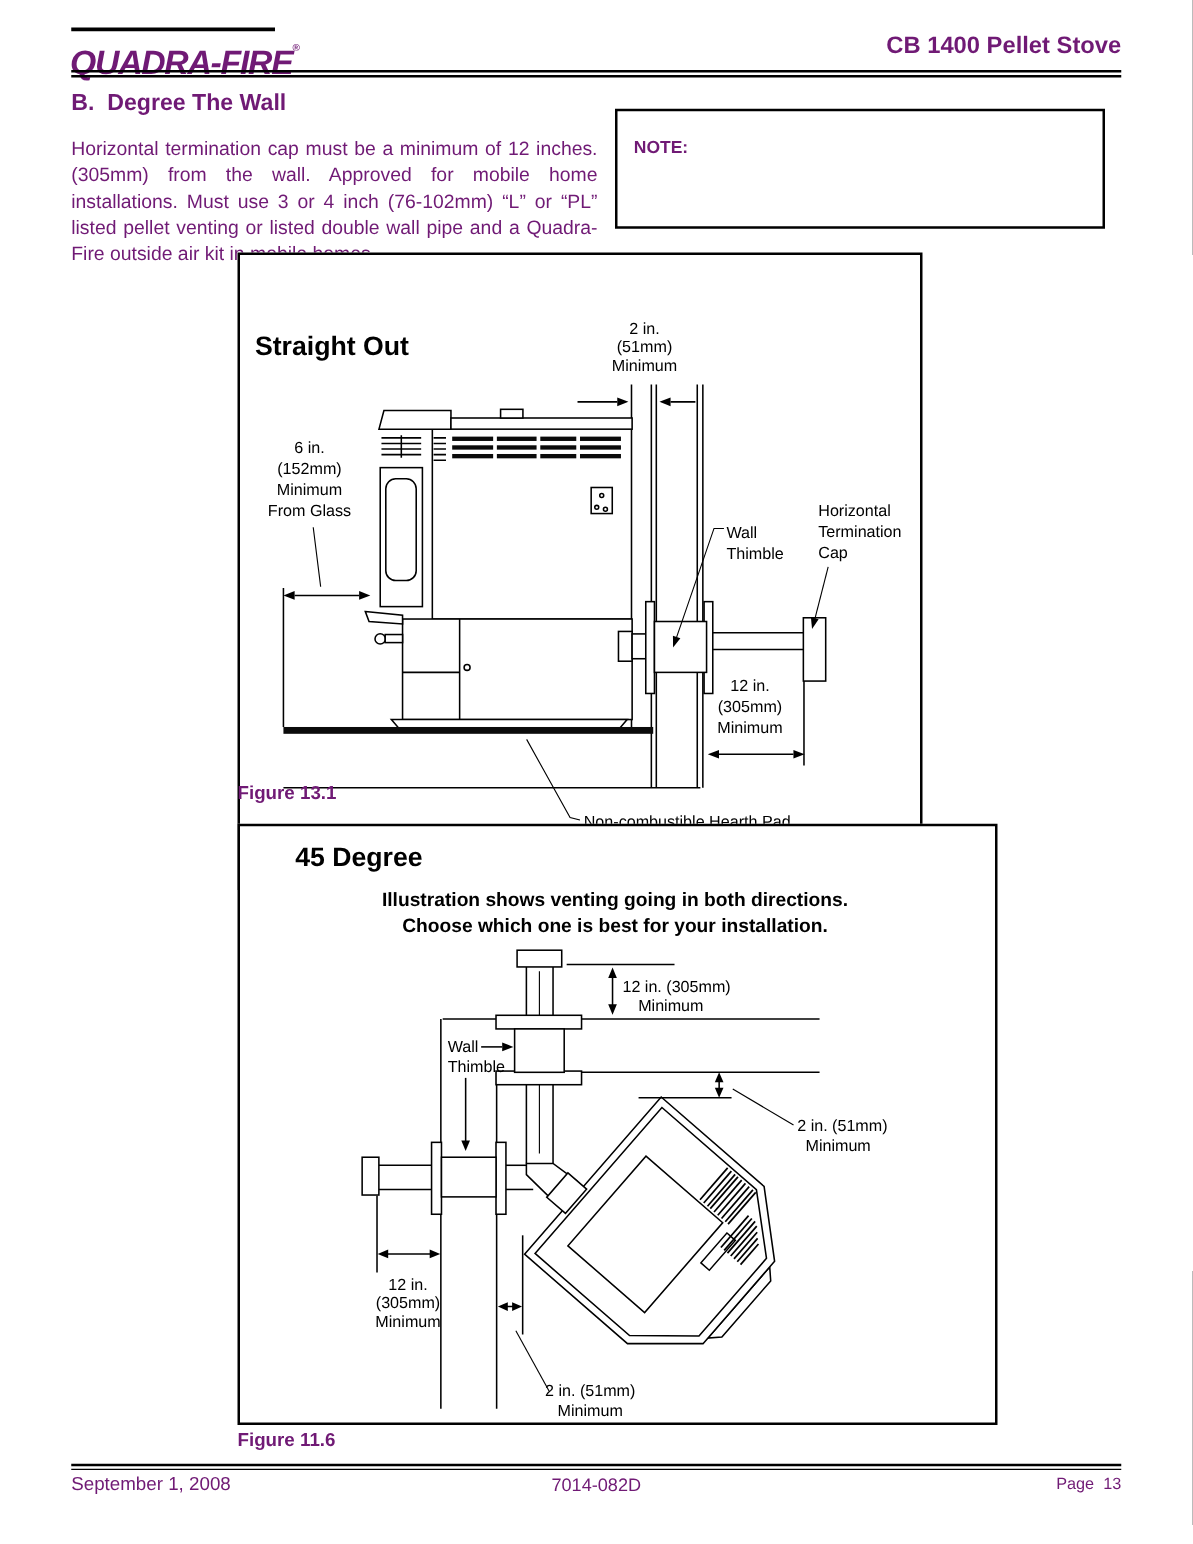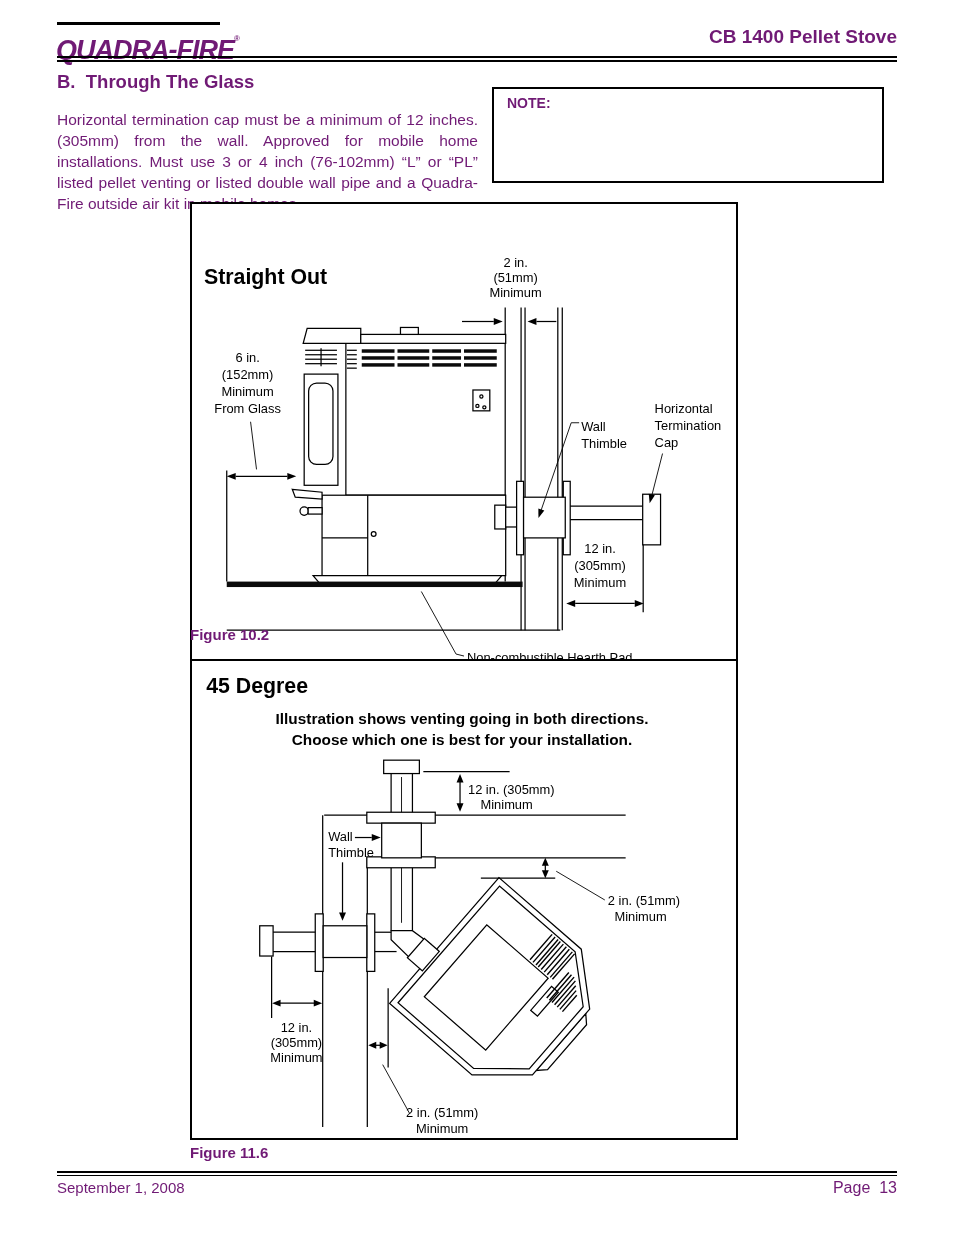--- a/index.html
+++ b/index.html
@@ -12,56 +12,56 @@
         letter-spacing:-1px;line-height:30px;white-space:nowrap;}
   #logo sup{font-size:8px;font-style:normal;vertical-align:18px;letter-spacing:0;}
   #product-title{left:57px;top:26px;width:840px;text-align:right;font-size:19px;font-weight:bold;}
   .dbl-rule{left:57px;width:840px;height:2px;border-top:2.4px solid #000;border-bottom:2px solid #000;}
   #header-rule{top:56px;}
   
   #section-heading{left:57px;top:71px;font-size:18.5px;font-weight:bold;white-space:pre;}
   #section-body{left:57px;top:110px;width:421px;font-size:15.5px;line-height:20.9px;text-align:justify;}
   
   #note-box{left:492px;top:87px;width:392px;height:96px;border:2px solid #000;
-            box-sizing:border-box;padding:6px 13px 0 13px;}
+            box-sizing:border-box;padding:20px 13px 0 13px;}
   #note-heading{font-size:14px;font-weight:bold;margin:0 0 1px 0;}
   #note-body{font-size:14px;line-height:17.4px;text-align:justify;margin:0;}
   
   .fig-box{border:2px solid #000;box-sizing:border-box;background:#fff;}
   #figure1-box{left:190px;top:202px;width:548px;height:510px;}
-  #figure2-box{left:190px;top:659px;width:548px;height:481px;}
+  #figure2-box{left:190px;top:659px;width:608px;height:481px;}
   .fig-caption{font-size:15px;font-weight:bold;}
   #figure1-caption{left:190px;top:626px;}
   #figure2-caption{left:190px;top:1144px;}
   svg{display:block;width:100%;height:100%;}
   svg .ln{stroke:#000;stroke-width:1.25;fill:none;}
   svg .thin{stroke:#000;stroke-width:0.9;fill:none;}
   svg .wt{stroke:#000;stroke-width:1.25;fill:#fff;}
   svg .blk{fill:#0b0b0b;stroke:none;}
   svg .ah{fill:#000;stroke:none;}
   svg text{font-family:"Liberation Sans", sans-serif;font-size:13px;fill:#000;}
   svg .tb{font-size:21.5px;font-weight:bold;}
   svg .ti{font-size:15.5px;font-weight:bold;}
   
   #footer-rule{top:1171px;border-bottom-width:1.7px;}
   #footer-date{left:57px;top:1179px;font-size:15px;text-align:center;}
   #footer-doc{left:57px;top:1181px;width:840px;text-align:center;font-size:14.5px;}
-  #footer-page{left:57px;top:1179px;width:840px;text-align:right;font-size:16px;white-space:pre;}
+  #footer-page{left:57px;top:1179px;width:840px;text-align:right;font-size:13px;white-space:pre;}
 </style>
 </head>
 <body>
 
 <div id="page">
 
   <div class="abs" id="logo-overline"></div>
   <div class="abs" id="logo"><span>QUADRA-FIRE</span><sup>®</sup></div>
   <div class="abs" id="product-title">CB 1400 Pellet Stove</div>
   <div class="abs dbl-rule" id="header-rule"></div>
 
-  <div class="abs" id="section-heading">B.  Through The Glass</div>
+  <div class="abs" id="section-heading">B.  Degree The Wall</div>
   <div class="abs" id="section-body">Horizontal termination cap must be a minimum of 12 inches. (305mm) from the wall.  Approved for mobile home installations.  Must use 3 or 4 inch (76-102mm) “L” or “PL” listed pellet venting or listed double wall pipe and a Quadra-Fire outside air kit in mobile homes.</div>
 
   <div class="abs" id="note-box">
     <p id="note-heading">NOTE:</p>
   </div>
 
   <div class="abs fig-box" id="figure1-box">
     <svg viewBox="0 0 548 421">
 
       <g>
@@ -179,21 +179,21 @@
         <text x="466" y="200">Cap</text>
       </g>
       <g>
         <text x="411" y="307" text-anchor="middle">12 in.</text>
         <text x="411" y="324" text-anchor="middle">(305mm)</text>
         <text x="411" y="341" text-anchor="middle">Minimum</text>
       </g>
       <text x="277" y="417">Non-combustible Hearth Pad</text>
     </svg>
   </div>
-  <div class="abs fig-caption" id="figure1-caption">Figure 10.2</div>
+  <div class="abs fig-caption" id="figure1-caption">Figure 13.1</div>
 
   <div class="abs fig-box" id="figure2-box">
     <svg viewBox="0 0 548 481">
 
       <g>
         <line class="ln" x1="133" y1="155.5" x2="437" y2="155.5"></line>
         <line class="ln" x1="176.5" y1="198.5" x2="437" y2="198.5"></line>
         <line class="ln" x1="131.5" y1="155.5" x2="131.5" y2="470"></line>
         <line class="ln" x1="176.5" y1="198.5" x2="176.5" y2="470"></line>
       </g>
@@ -299,15 +299,16 @@
       <g>
         <text x="252" y="460" text-anchor="middle">2 in. (51mm)</text>
         <text x="252" y="476" text-anchor="middle">Minimum</text>
       </g>
     </svg>
   </div>
   <div class="abs fig-caption" id="figure2-caption">Figure 11.6</div>
 
   <div class="abs dbl-rule" id="footer-rule"></div>
   <div class="abs" id="footer-date">September 1, 2008</div>
+  <div class="abs" id="footer-doc">7014-082D</div>
   <div class="abs" id="footer-page">Page  13</div>
 
 </div>
 
 </body></html>

